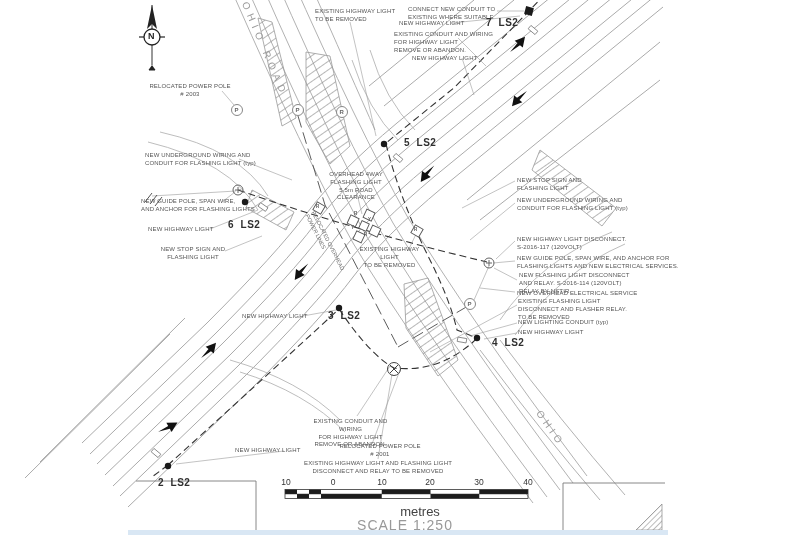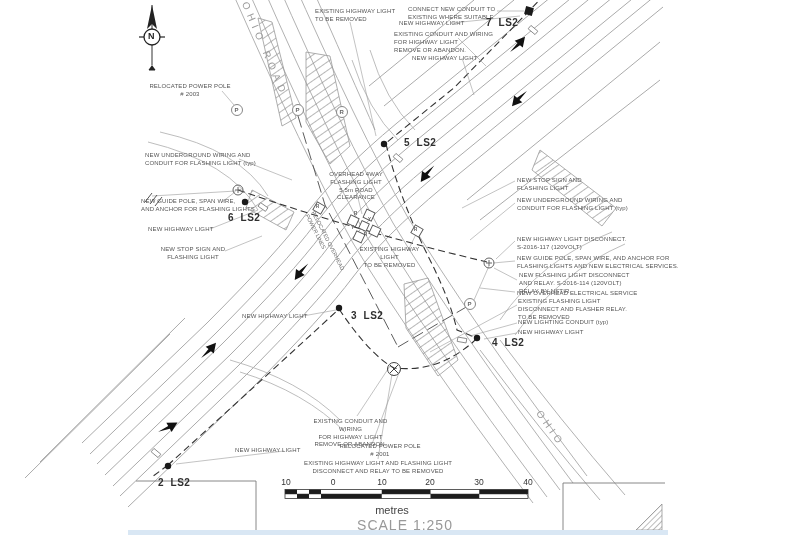--- a/index.html
+++ b/index.html
@@ -12,22 +12,22 @@
   .mlabel{position:absolute;font-size:10px;font-weight:bold;color:#2f2f2f;white-space:nowrap;}
   .mlabel .code{margin-left:7px;letter-spacing:.5px;}
   .sym{position:absolute;font-size:6px;color:#666;font-weight:bold;}
   .sig{position:absolute;font-size:4.5px;color:#555;font-weight:bold;}
   .north{position:absolute;font-size:9px;font-weight:bold;color:#222;}
   .roadname{position:absolute;font-size:10px;color:#9b9b9b;letter-spacing:5px;
             transform-origin:0 0;white-space:nowrap;}
   .powerline{position:absolute;font-size:5.5px;color:#666;transform-origin:0 0;
              white-space:pre-line;line-height:1.3;}
   .tick{position:absolute;width:16px;font-size:8.5px;color:#333;text-align:center;}
-  .unit{position:absolute;left:352px;top:504px;width:80px;text-align:center;
-        font-size:11px;color:#444;}
+  .unit{position:absolute;left:380px;top:504px;width:80px;text-align:center;
+        font-size:13px;color:#444;}
   .scaletxt{position:absolute;left:350px;top:517px;width:110px;text-align:center;
         font-size:14px;color:#999;letter-spacing:1px;}
 </style>
 </head>
 <body>
 
 <div class="sheet">
 
 <svg width="800" height="535" viewBox="0 0 800 535">
   <defs>
@@ -285,27 +285,27 @@
 FOR HIGHWAY LIGHT
 REMOVE OR ABANDON.</div>
 <div class="ann c" style="left:335px;top:443px;width:90px;">RELOCATED POWER POLE
 # 2001</div>
 <div class="ann c" style="left:298px;top:460px;width:160px;">EXISTING HIGHWAY LIGHT AND FLASHING LIGHT
 DISCONNECT AND RELAY TO BE REMOVED</div>
 <div class="ann" style="left:235px;top:447px;">NEW HIGHWAY LIGHT</div>
 
 <div class="mlabel" style="left:158px;top:469px;margin-top:8px;">
   <span>2</span><span class="code">LS2</span></div>
-<div class="mlabel" style="left:351px;top:310px;">
+<div class="mlabel" style="left:328px;top:310px;">
   <span>3</span><span class="code">LS2</span></div>
 <div class="mlabel" style="left:492px;top:337px;">
   <span>4</span><span class="code">LS2</span></div>
 <div class="mlabel" style="left:404px;top:137px;">
   <span>5</span><span class="code">LS2</span></div>
-<div class="mlabel" style="left:228px;top:212px;">
+<div class="mlabel" style="left:228px;top:219px;">
   <span>6</span><span class="code">LS2</span></div>
 <div class="mlabel" style="left:486px;top:17px;">
   <span>7</span><span class="code">LS2</span></div>
 
 <div class="sym" style="left:234.5px;top:106.5px;">P</div>
 <div class="sym" style="left:295.5px;top:106.5px;">P</div>
 <div class="sym" style="left:467.5px;top:300.5px;">P</div>
 <div class="sym" style="left:339.5px;top:108.5px;">R</div>
 <div class="sig" style="left:354px;top:211px;">R</div>
 <div class="sig" style="left:368px;top:217px;">Y</div>

